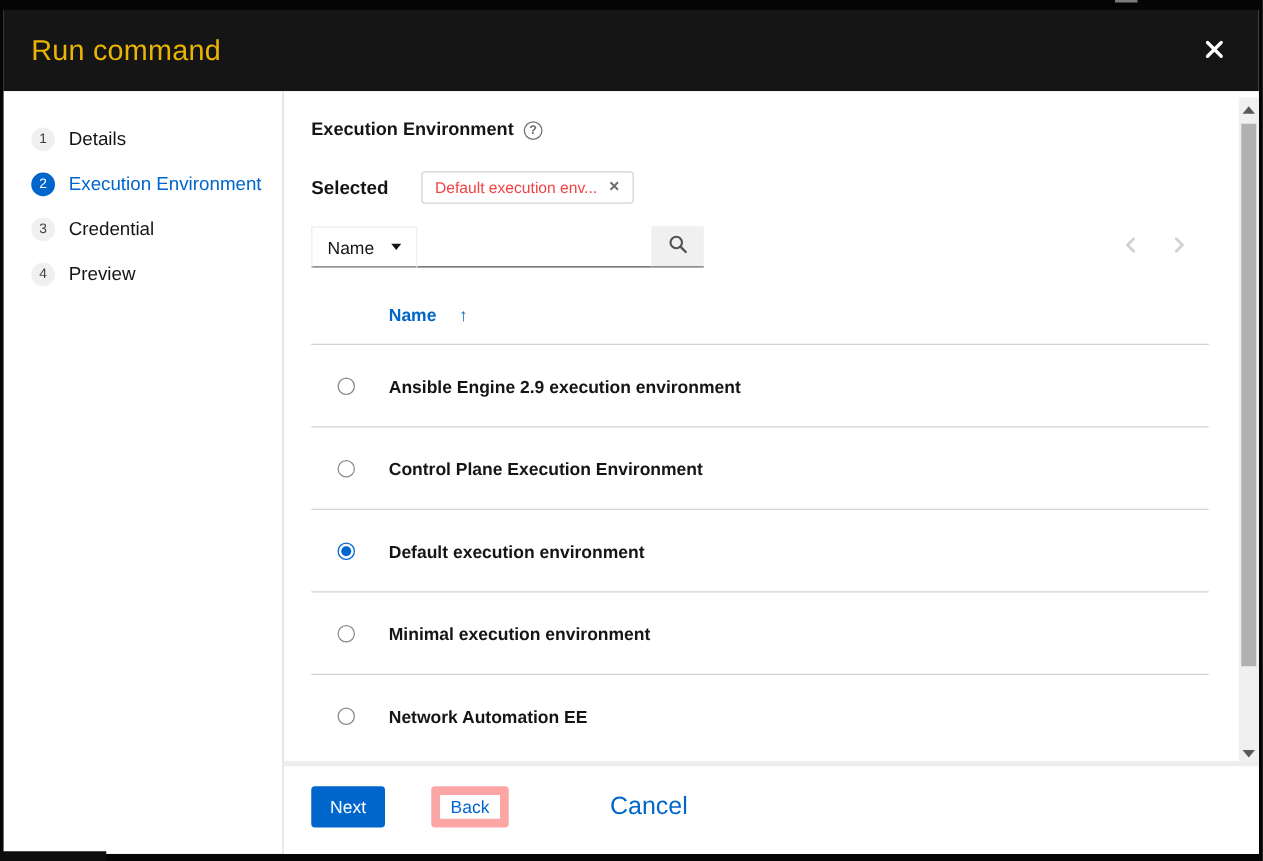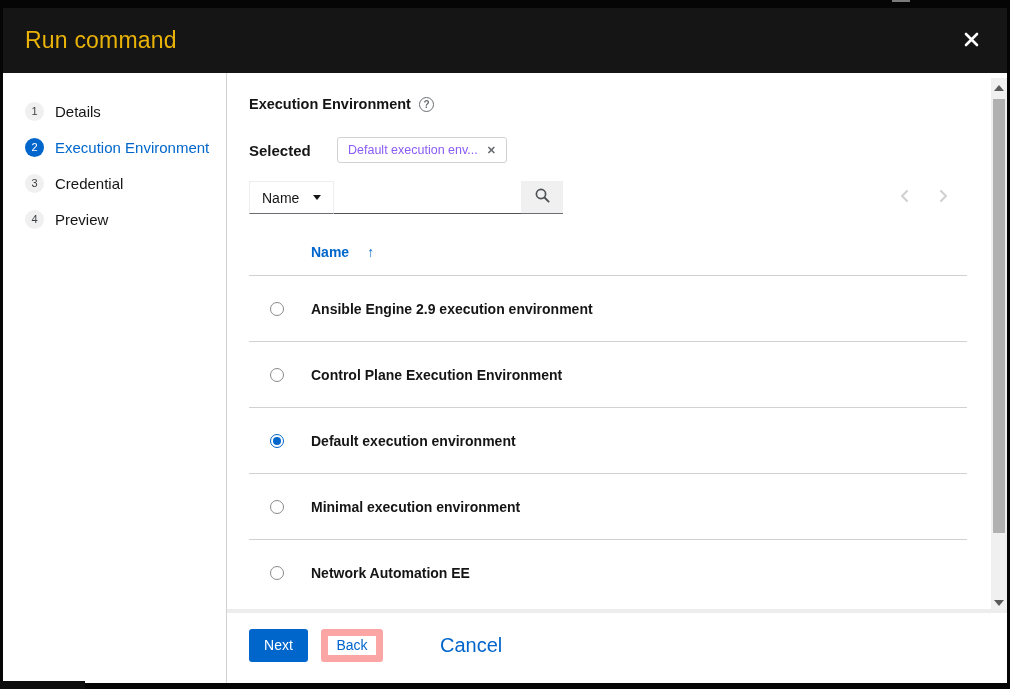--- a/index.html
+++ b/index.html
@@ -40,21 +40,21 @@
   .section-title-row { margin-top:23px; display:flex; align-items:center; }
   .section-title { font-size:14.5px; font-weight:700; color:#151515; }
   .help-icon { margin-left:8px; width:15px; height:15px; border:1px solid #6a6e73; border-radius:50%;
     color:#6a6e73; font-size:10px; font-weight:700; display:flex; align-items:center; justify-content:center;
     cursor:pointer; }
 
   .selected-row { margin-top:25px; display:flex; align-items:center; }
   .selected-label { width:88px; font-size:15px; font-weight:700; color:#151515; flex:none; }
   .chip { height:26px; display:inline-flex; align-items:center; border:1px solid #d2d2d2;
     border-radius:3px; background:#fff; padding:0 10px; }
-  .chip-text { font-size:12.5px; color:#8b5cf6; }
+  .chip-text { font-size:12.5px; color:#ef4444; }
   .chip-close { margin-left:9px; background:none; border:none; color:#6a6e73; font-size:11px;
     font-weight:700; cursor:pointer; line-height:1; padding:0; }
 
   .toolbar { margin-top:18px; height:33px; display:flex; align-items:stretch; }
   .name-select { width:85px; background:#fff; border:1px solid #ededed; border-bottom:1px solid #6a6e73;
     display:flex; align-items:center; justify-content:space-between; padding:0 12px; cursor:pointer; }
   .name-select-label { font-size:14px; color:#151515; }
   .caret-down { width:0; height:0; border-left:4.5px solid transparent; border-right:4.5px solid transparent;
     border-top:5px solid #151515; }
   .search-input { width:187px; border:none; border-bottom:1px solid #4f5255; font-size:14px;
@@ -84,21 +84,21 @@
   .scrollbar { position:absolute; right:0; top:5px; width:16px; height:534px; background:#f0f0f0; }
   .sb-up { position:absolute; top:7px; left:3px; width:0; height:0;
     border-left:5px solid transparent; border-right:5px solid transparent; border-bottom:6px solid #5a5a5a; }
   .sb-thumb { position:absolute; top:21px; left:2px; width:12px; height:434px; background:#b1b1b1; }
   .sb-down { position:absolute; bottom:6px; left:3px; width:0; height:0;
     border-left:5px solid transparent; border-right:5px solid transparent; border-top:6px solid #5a5a5a; }
 
   
   .wizard-footer { position:absolute; left:0; right:0; bottom:0; height:74px;
     border-top:4px solid #ededed; background:#fff; display:flex; align-items:center;
-    padding:0 0 6px 22px; }
+    padding:0 0 6px 22px;gap:24px; }
   .btn-primary { width:59px; height:33px; background:#0066cc; color:#fff; border:none;
     border-radius:3px; font-size:14px; cursor:pointer; font-family:"Liberation Sans", sans-serif; }
   .btn-secondary { margin-left:13px; width:62px; height:33px; background:#fff; color:#0066cc;
     border:7px solid #fca5a5; border-radius:3px; font-size:14px; cursor:pointer;
     font-family:"Liberation Sans", sans-serif; }
   .btn-link { margin-left:57px; background:none; border:none; color:#0066cc; font-size:20px;
     cursor:pointer; font-family:"Liberation Sans", sans-serif; }
 </style>
 </head>
 <body>

